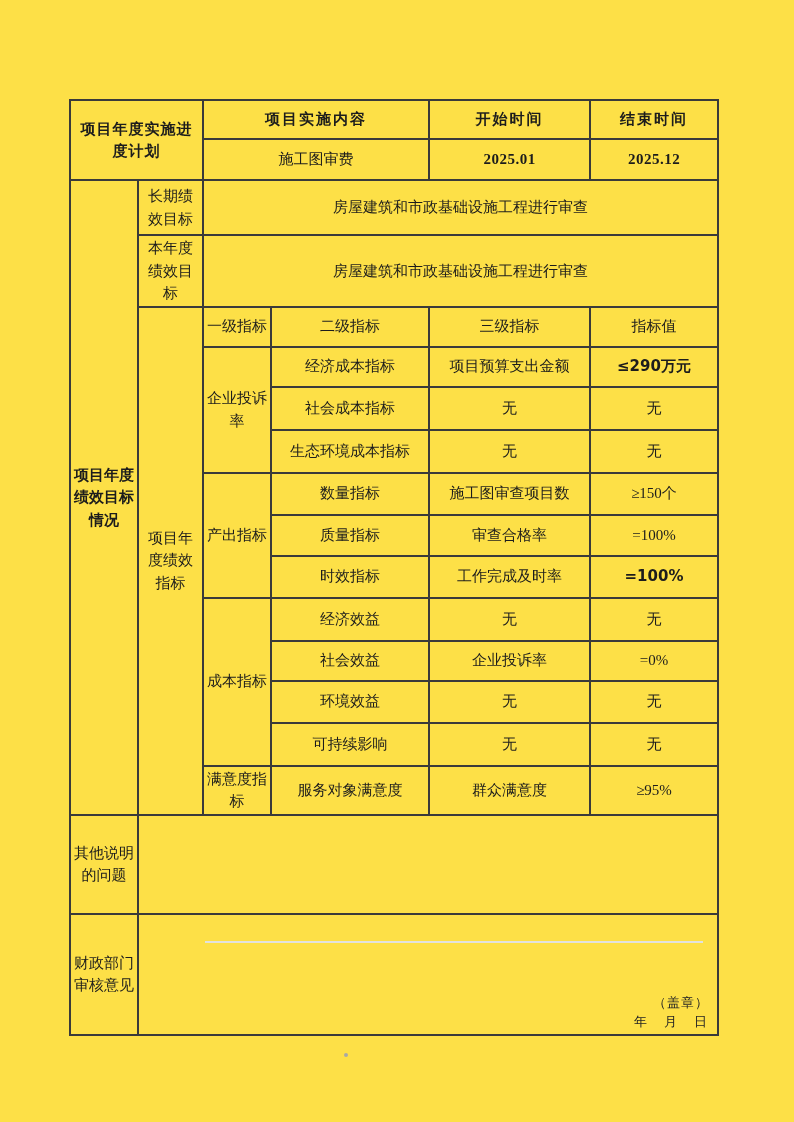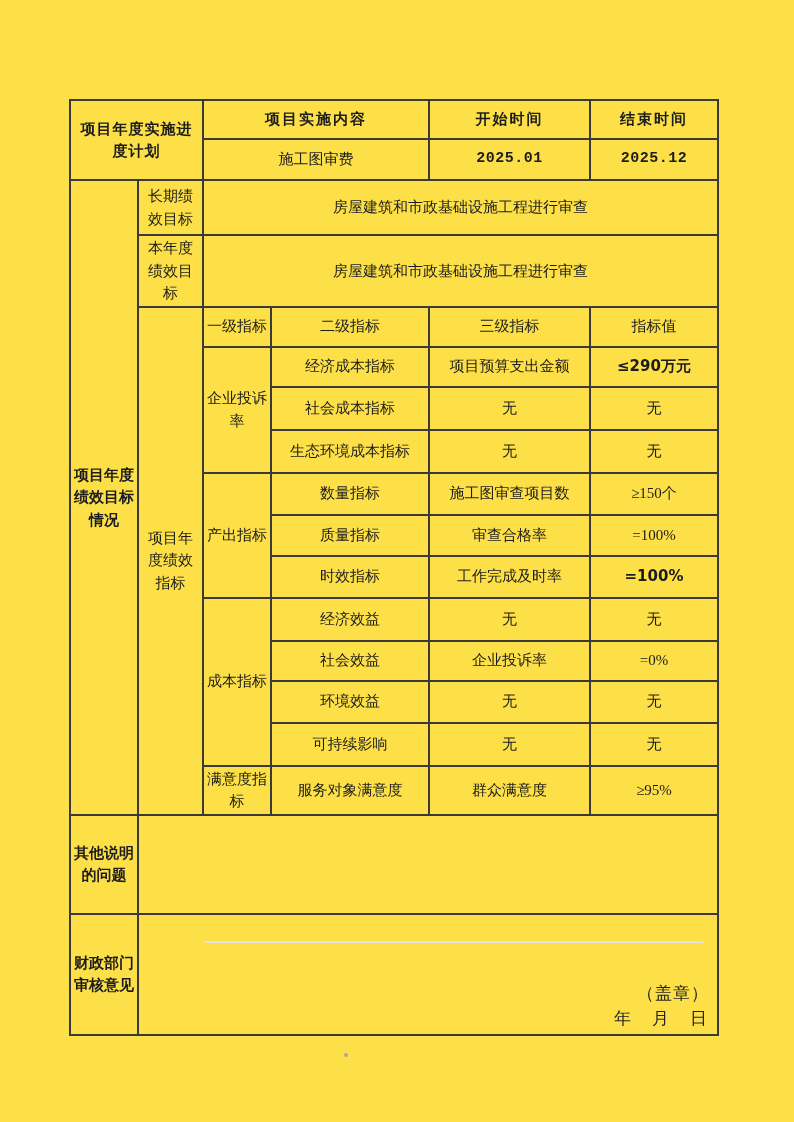--- a/index.html
+++ b/index.html
@@ -29,49 +29,49 @@
     vertical-align:middle;
     font-size:15px;
     line-height:1.5;
     padding:1px 2px;
     overflow:hidden;
   }
   
   td.cell-left{text-align:left;padding-left:6px;}
   td.lbl-schedule{font-weight:600;letter-spacing:1px;}
   td.lbl-perf{font-weight:700;}
-  td.lbl-plain{font-weight:700;}
+  td.lbl-plain{font-weight:400;}
   td.hdr{
     font-weight:700;
     font-family:"Liberation Sans","DejaVu Sans",sans-serif;
     font-size:14.5px;
     letter-spacing:2px;
   }
   td.num{
-    font-family:Liberation Mono, monospace;
+    font-family:Liberation Serif, serif;
     font-weight:600;
     font-size:15px;
     letter-spacing:.5px;
   }
   td.val-sans{
     font-family:"DejaVu Sans","Liberation Sans",sans-serif;
     font-weight:600;
     font-size:14.5px;
   }
   td.val-bold{
     font-family:"DejaVu Sans","Liberation Sans",sans-serif;
     font-weight:700;
     font-size:16px;
   }
   td.finance-cell{position:relative;}
   .seal-block{
     position:absolute;
     right:8px;bottom:2px;
     text-align:right;
-    font-size:17px;
+    font-size:13px;
     line-height:1.45;
     color:#242424;
   }
   .seal-line{letter-spacing:1px;}
   .date-line{letter-spacing:2px;}
   
   .artifact-streak{
     position:absolute;
     left:205px;top:941px;
     width:498px;height:2px;

